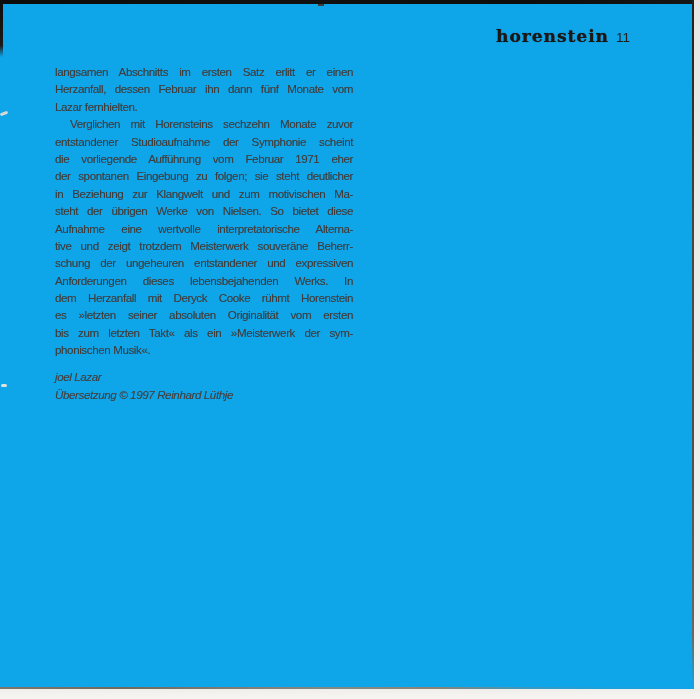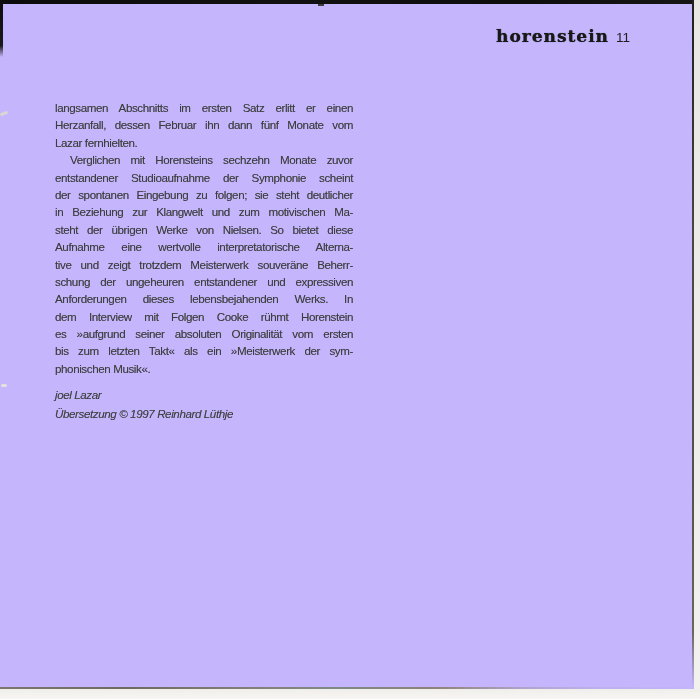--- a/index.html
+++ b/index.html
@@ -1,21 +1,21 @@
 <!DOCTYPE html>
 <html><head>
 <meta charset="utf-8">
 <style>
   html, body { margin: 0; padding: 0; background: #ffffff; }
 
   .page {
     position: relative;
     width: 700px;
     height: 699px;
-    background: #c4b5fd;
+    background: #0ea5e9;
     overflow: hidden;
     font-family: "Liberation Sans", sans-serif;
   }
 
   
   .scan-bar-top {
     position: absolute; left: 0; top: 0; width: 700px; height: 4px;
     background: linear-gradient(90deg, #0b0b0b 0%, #111 40%, #0d0d0d 75%, #161616 100%);
   }
   .scan-mark-left {
@@ -75,21 +75,20 @@
   .body-text {
     position: absolute;
     left: 55px;
     top: 63px;
     width: 298px;
     color: #3d3d3d;
     font-size: 11.6px;
     line-height: 17.4px;
     letter-spacing: -0.4px;
     text-shadow: 0 0 0.5px rgba(80,80,80,0.55);
-    margin-top: 36px;
   }
   .para { margin: 0; }
   .para .line {
     white-space: nowrap;
     text-align: justify;
     text-align-last: justify;
     height: 17.4px;
     overflow: visible;
   }
   .para .line:last-child { text-align-last: left; }
@@ -125,29 +124,30 @@
 
   <main class="body-text">
     <div class="para">
         <div class="line">langsamen Abschnitts im ersten Satz erlitt er einen</div>
         <div class="line">Herzanfall, dessen Februar ihn dann fünf Monate vom</div>
         <div class="line">Lazar fernhielten.</div>
       </div>
     <div class="para para-indent">
         <div class="line">Verglichen mit Horensteins sechzehn Monate zuvor</div>
         <div class="line">entstandener Studioaufnahme der Symphonie scheint</div>
+        <div class="line">die vorliegende Aufführung vom Februar 1971 eher</div>
         <div class="line">der spontanen Eingebung zu folgen; sie steht deutlicher</div>
         <div class="line">in Beziehung zur Klangwelt und zum motivischen Ma-</div>
         <div class="line">steht der übrigen Werke von Nielsen. So bietet diese</div>
         <div class="line">Aufnahme eine wertvolle interpretatorische Alterna-</div>
         <div class="line">tive und zeigt trotzdem Meisterwerk souveräne Beherr-</div>
         <div class="line">schung der ungeheuren entstandener und expressiven</div>
         <div class="line">Anforderungen dieses lebensbejahenden Werks. In</div>
-        <div class="line">dem Interview mit Folgen Cooke rühmt Horenstein</div>
-        <div class="line">es »aufgrund seiner absoluten Originalität vom ersten</div>
+        <div class="line">dem Herzanfall mit Deryck Cooke rühmt Horenstein</div>
+        <div class="line">es »letzten seiner absoluten Originalität vom ersten</div>
         <div class="line">bis zum letzten Takt« als ein »Meisterwerk der sym-</div>
         <div class="line">phonischen Musik«.</div>
       </div>
     <div class="signature">
       <div class="sig-line">joel Lazar</div>
       <div class="sig-line">Übersetzung © 1997 Reinhard Lüthje</div>
     </div>
   </main>
 
 </div>

